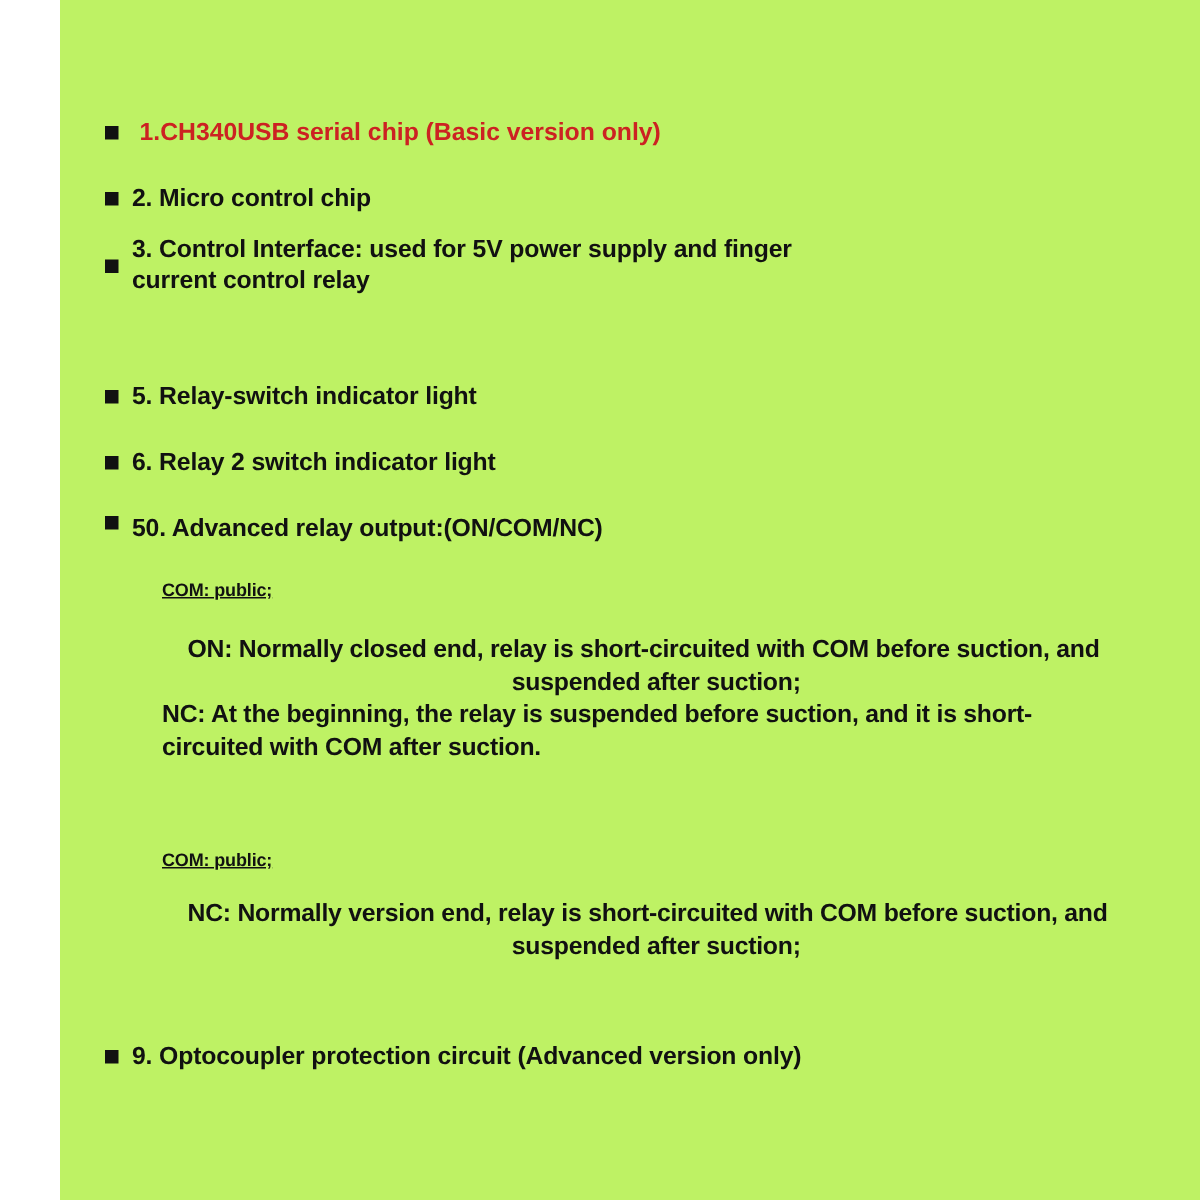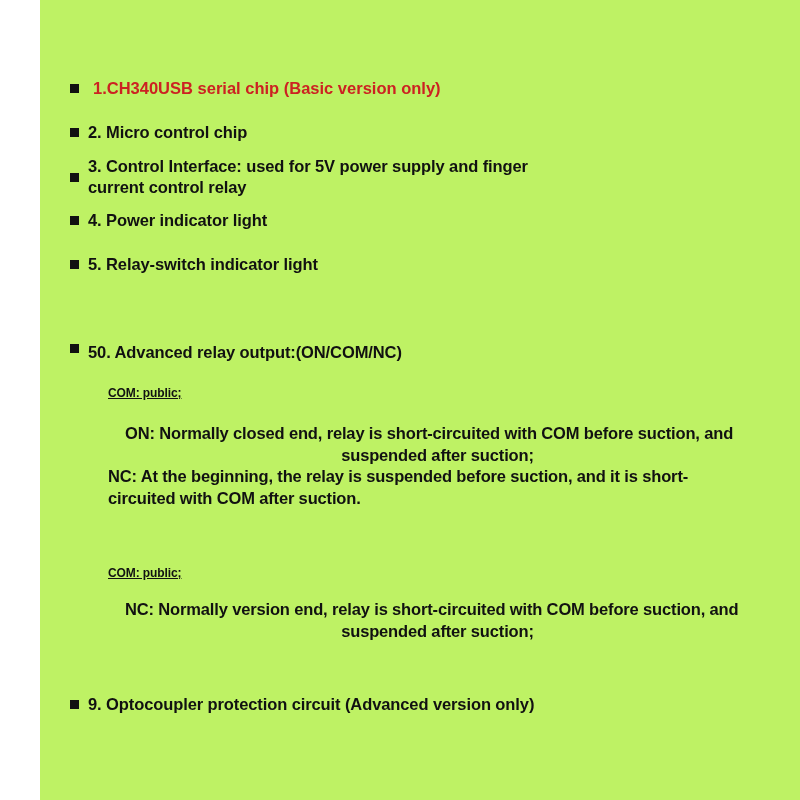--- a/index.html
+++ b/index.html
@@ -109,30 +109,30 @@
     <span class="bullet"></span>
     <span class="label">2. Micro control chip</span>
   </div>
 
   <div class="feature-item two-line" style="top:156px;">
     <span class="bullet"></span>
     <span class="label">3. Control Interface: used for 5V power supply and finger
 current control relay</span>
   </div>
 
-  <div class="feature-item" style="top:210px;">
-    <span class="bullet"></span>
-    <span class="label">4. Power indicator light</span>
-  </div>
 
   <div class="feature-item" style="top:254px;">
     <span class="bullet"></span>
     <span class="label">5. Relay-switch indicator light</span>
   </div>
 
+  <div class="feature-item" style="top:298px;">
+    <span class="bullet"></span>
+    <span class="label">6. Relay 2 switch indicator light</span>
+  </div>
 
   <div class="feature-item item-78" style="top:342px;">
     <span class="bullet"></span>
     <span class="label">50. Advanced relay output:(ON/COM/NC)</span>
   </div>
 
   <div class="relay-line indent-a" style="top:383px;">COM: public;</div>
 
   <div class="relay-para centered-tail" style="top:422px;">
     <span class="first-run">ON: Normally closed end, relay is short-circuited with COM before suction, and</span>

